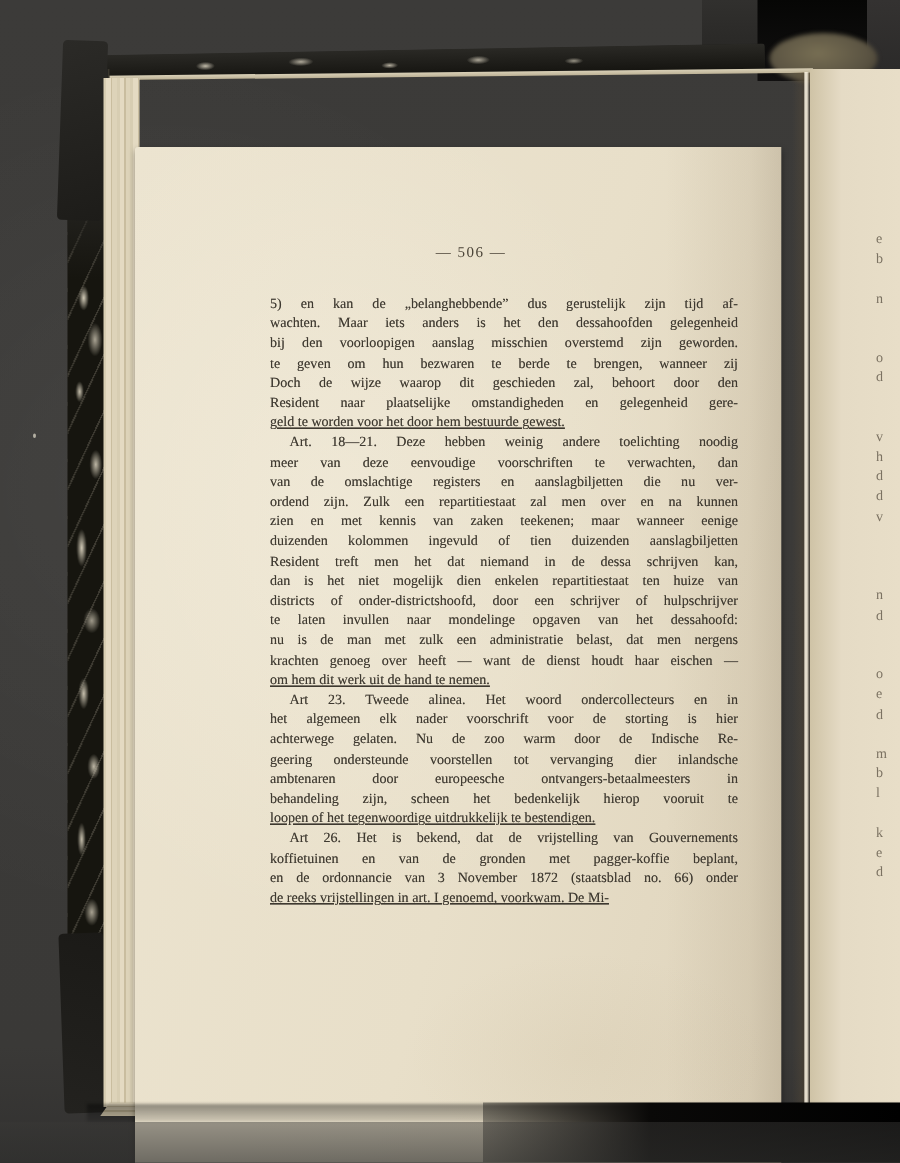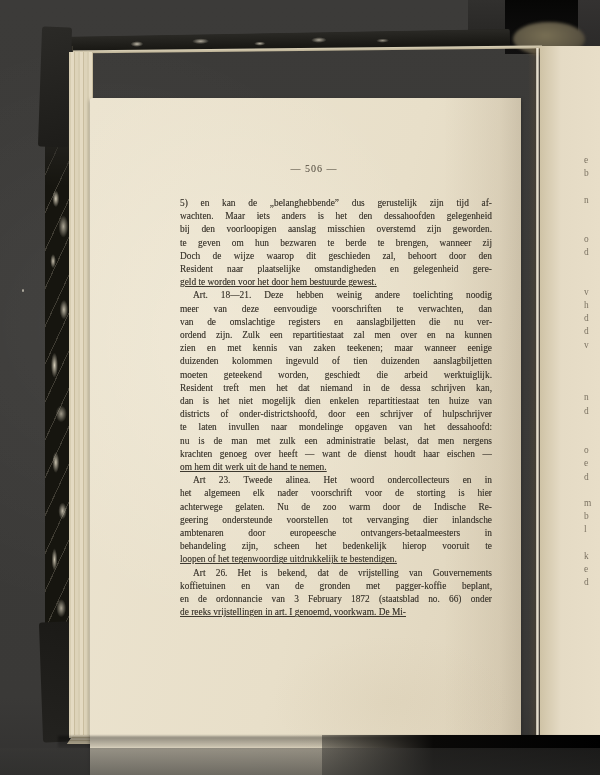--- a/index.html
+++ b/index.html
@@ -150,42 +150,41 @@
             <div class="text-line">Resident naar plaatselijke omstandigheden en gelegenheid gere-</div>
             <div class="text-line last">geld te worden voor het door hem bestuurde gewest.</div>
           </div>
           <div class="paragraph">
             <div class="text-line first indented">Art. 18—21. Deze hebben weinig andere toelichting noodig</div>
             <div class="text-line">meer van deze eenvoudige voorschriften te verwachten, dan</div>
             <div class="text-line">van de omslachtige registers en aanslagbiljetten die nu ver-</div>
             <div class="text-line">ordend zijn. Zulk een repartitiestaat zal men over en na kunnen</div>
             <div class="text-line">zien en met kennis van zaken teekenen; maar wanneer eenige</div>
             <div class="text-line">duizenden kolommen ingevuld of tien duizenden aanslagbiljetten</div>
-            <div class="text-line">moeten geteekend worden, geschiedt die arbeid werktuiglijk.</div>
             <div class="text-line">Resident treft men het dat niemand in de dessa schrijven kan,</div>
             <div class="text-line">dan is het niet mogelijk dien enkelen repartitiestaat ten huize van</div>
             <div class="text-line">districts of onder-districtshoofd, door een schrijver of hulpschrijver</div>
             <div class="text-line">te laten invullen naar mondelinge opgaven van het dessahoofd:</div>
             <div class="text-line">nu is de man met zulk een administratie belast, dat men nergens</div>
             <div class="text-line">krachten genoeg over heeft — want de dienst houdt haar eischen —</div>
             <div class="text-line last">om hem dit werk uit de hand te nemen.</div>
           </div>
           <div class="paragraph">
             <div class="text-line first indented">Art 23. Tweede alinea. Het woord ondercollecteurs en in</div>
             <div class="text-line">het algemeen elk nader voorschrift voor de storting is hier</div>
             <div class="text-line">achterwege gelaten. Nu de zoo warm door de Indische Re-</div>
             <div class="text-line">geering ondersteunde voorstellen tot vervanging dier inlandsche</div>
             <div class="text-line">ambtenaren door europeesche ontvangers-betaalmeesters in</div>
             <div class="text-line">behandeling zijn, scheen het bedenkelijk hierop vooruit te</div>
             <div class="text-line last">loopen of het tegenwoordige uitdrukkelijk te bestendigen.</div>
           </div>
           <div class="paragraph">
             <div class="text-line first indented">Art 26. Het is bekend, dat de vrijstelling van Gouvernements</div>
             <div class="text-line">koffietuinen en van de gronden met pagger-koffie beplant,</div>
-            <div class="text-line">en de ordonnancie van 3 February 1872 (staatsblad no. 66) onder</div>
+            <div class="text-line">en de ordonnancie van 3 November 1872 (staatsblad no. 66) onder</div>
             <div class="text-line last">de reeks vrijstellingen in art. I genoemd, voorkwam. De Mi-</div>
           </div>
         </div>
     </div>
   </div>
 
   <div class="gutter"></div>
 
   <div class="facing-page">
     <div class="facing-showthrough" id="facing-showthrough">

